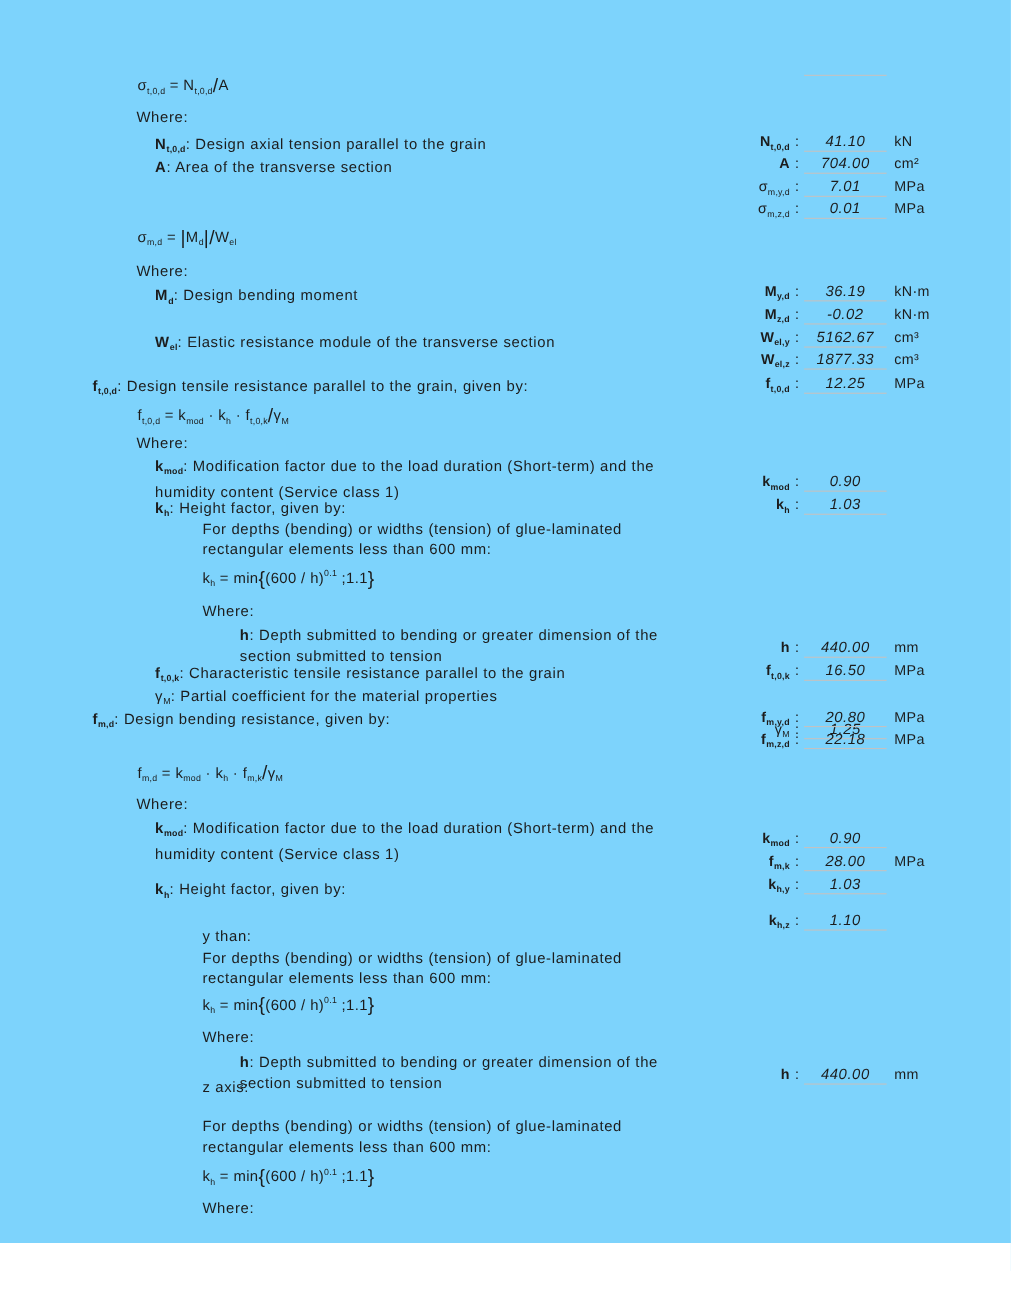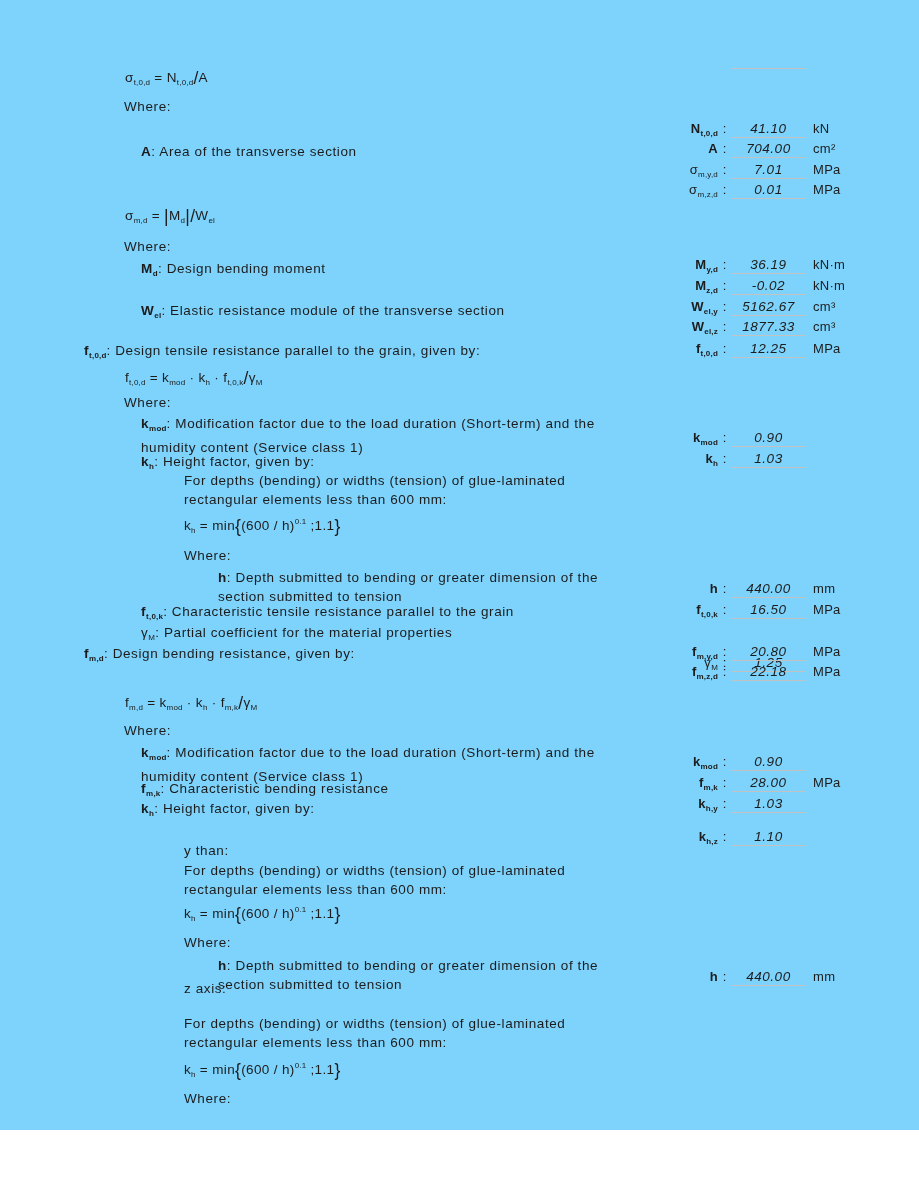--- a/index.html
+++ b/index.html
@@ -41,41 +41,41 @@
   .vvalue{font-style:italic;font-size:13.5px;line-height:16px;letter-spacing:0.5px;}
   .vunit{display:inline-block;margin-left:7px;font-size:13px;line-height:17px;letter-spacing:0.3px;}
 </style>
 </head>
 <body>
 
 <div class="page">
   <div class="col">
       <div class="line formula" style="left: 125px; top: 68px;"><span class="t-n">σ</span><span class="t-s">t,0,d</span><span class="t-n"> = N</span><span class="t-s">t,0,d</span><span class="t-big">/</span><span class="t-n">A</span></div>
       <div class="line" style="left: 124px; top: 97px;"><span class="t-n">Where:</span></div>
+      <div class="line" style="left: 141px; top: 121px;"><span class="t-b">N</span><span class="t-bs">t,0,d</span><span class="t-n">: Design axial tension parallel to the grain</span></div>
       <div class="line" style="left: 141px; top: 142px;"><span class="t-b">A</span><span class="t-n">: Area of the transverse section</span></div>
       <div class="line formula" style="left: 125px; top: 206px;"><span class="t-n">σ</span><span class="t-s">m,d</span><span class="t-n"> = </span><span class="t-big">|</span><span class="t-n">M</span><span class="t-s">d</span><span class="t-big">|</span><span class="t-big">/</span><span class="t-n">W</span><span class="t-s">el</span></div>
       <div class="line" style="left: 124px; top: 237px;"><span class="t-n">Where:</span></div>
       <div class="line" style="left: 141px; top: 259px;"><span class="t-b">M</span><span class="t-bs">d</span><span class="t-n">: Design bending moment</span></div>
       <div class="line" style="left: 141px; top: 301px;"><span class="t-b">W</span><span class="t-bs">el</span><span class="t-n">: Elastic resistance module of the transverse section</span></div>
       <div class="line" style="left: 84px; top: 341px;"><span class="t-b">f</span><span class="t-bs">t,0,d</span><span class="t-n">: Design tensile resistance parallel to the grain, given by:</span></div>
       <div class="line formula" style="left: 125px; top: 368px;"><span class="t-n">f</span><span class="t-s">t,0,d</span><span class="t-n"> = k</span><span class="t-s">mod</span><span class="t-n"> · k</span><span class="t-s">h</span><span class="t-n"> · f</span><span class="t-s">t,0,k</span><span class="t-big">/</span><span class="t-n">γ</span><span class="t-s">M</span></div>
       <div class="line" style="left: 124px; top: 393px;"><span class="t-n">Where:</span></div>
       <div class="line" style="left: 141px; top: 414px;"><span class="t-b">k</span><span class="t-bs">mod</span><span class="t-n">: Modification factor due to the load duration (Short-term) and the</span><br><span class="t-n">humidity content (Service class 1)</span></div>
       <div class="line" style="left: 141px; top: 452px;"><span class="t-b">k</span><span class="t-bs">h</span><span class="t-n">: Height factor, given by:</span></div>
       <div class="line" style="left: 184px; top: 471px;"><span class="t-n">For depths (bending) or widths (tension) of glue-laminated</span><br><span class="t-n">rectangular elements less than 600 mm:</span></div>
       <div class="line formula" style="left: 184px; top: 512px;"><span class="t-n">k</span><span class="t-s">h</span><span class="t-n"> = min</span><span class="t-big">{</span><span class="t-n">(600 / h)</span><span class="t-sup">0.1</span><span class="t-n"> ;1.1</span><span class="t-big">}</span></div>
       <div class="line" style="left: 184px; top: 546px;"><span class="t-n">Where:</span></div>
       <div class="line" style="left: 218px; top: 568px;"><span class="t-b">h</span><span class="t-n">: Depth submitted to bending or greater dimension of the</span><br><span class="t-n">section submitted to tension</span></div>
       <div class="line" style="left: 141px; top: 602px;"><span class="t-b">f</span><span class="t-bs">t,0,k</span><span class="t-n">: Characteristic tensile resistance parallel to the grain</span></div>
       <div class="line" style="left: 141px; top: 623px;"><span class="t-n">γ</span><span class="t-s">M</span><span class="t-n">: Partial coefficient for the material properties</span></div>
       <div class="line" style="left: 84px; top: 644px;"><span class="t-b">f</span><span class="t-bs">m,d</span><span class="t-n">: Design bending resistance, given by:</span></div>
       <div class="line formula" style="left: 125px; top: 693px;"><span class="t-n">f</span><span class="t-s">m,d</span><span class="t-n"> = k</span><span class="t-s">mod</span><span class="t-n"> · k</span><span class="t-s">h</span><span class="t-n"> · f</span><span class="t-s">m,k</span><span class="t-big">/</span><span class="t-n">γ</span><span class="t-s">M</span></div>
       <div class="line" style="left: 124px; top: 721px;"><span class="t-n">Where:</span></div>
       <div class="line" style="left: 141px; top: 743px;"><span class="t-b">k</span><span class="t-bs">mod</span><span class="t-n">: Modification factor due to the load duration (Short-term) and the</span><br><span class="t-n">humidity content (Service class 1)</span></div>
-      <div class="line" style="left: 141px; top: 779px;"><span class="t-b">f</span><span class="t-bs">m,k</span><span class="t-n">: Characteristic bending resistance</span></div>
       <div class="line" style="left: 141px; top: 799px;"><span class="t-b">k</span><span class="t-bs">h</span><span class="t-n">: Height factor, given by:</span></div>
       <div class="line" style="left: 184px; top: 841px;"><span class="t-n">y than:</span></div>
       <div class="line" style="left: 184px; top: 861px;"><span class="t-n">For depths (bending) or widths (tension) of glue-laminated</span><br><span class="t-n">rectangular elements less than 600 mm:</span></div>
       <div class="line formula" style="left: 184px; top: 900px;"><span class="t-n">k</span><span class="t-s">h</span><span class="t-n"> = min</span><span class="t-big">{</span><span class="t-n">(600 / h)</span><span class="t-sup">0.1</span><span class="t-n"> ;1.1</span><span class="t-big">}</span></div>
       <div class="line" style="left: 184px; top: 933px;"><span class="t-n">Where:</span></div>
       <div class="line" style="left: 218px; top: 956px;"><span class="t-b">h</span><span class="t-n">: Depth submitted to bending or greater dimension of the</span><br><span class="t-n">section submitted to tension</span></div>
       <div class="line" style="left: 184px; top: 979px;"><span class="t-n">z axis:</span></div>
       <div class="line" style="left: 184px; top: 1014px;"><span class="t-n">For depths (bending) or widths (tension) of glue-laminated</span><br><span class="t-n">rectangular elements less than 600 mm:</span></div>
       <div class="line formula" style="left: 184px; top: 1056px;"><span class="t-n">k</span><span class="t-s">h</span><span class="t-n"> = min</span><span class="t-big">{</span><span class="t-n">(600 / h)</span><span class="t-sup">0.1</span><span class="t-n"> ;1.1</span><span class="t-big">}</span></div>
       <div class="line" style="left: 184px; top: 1089px;"><span class="t-n">Where:</span></div>

